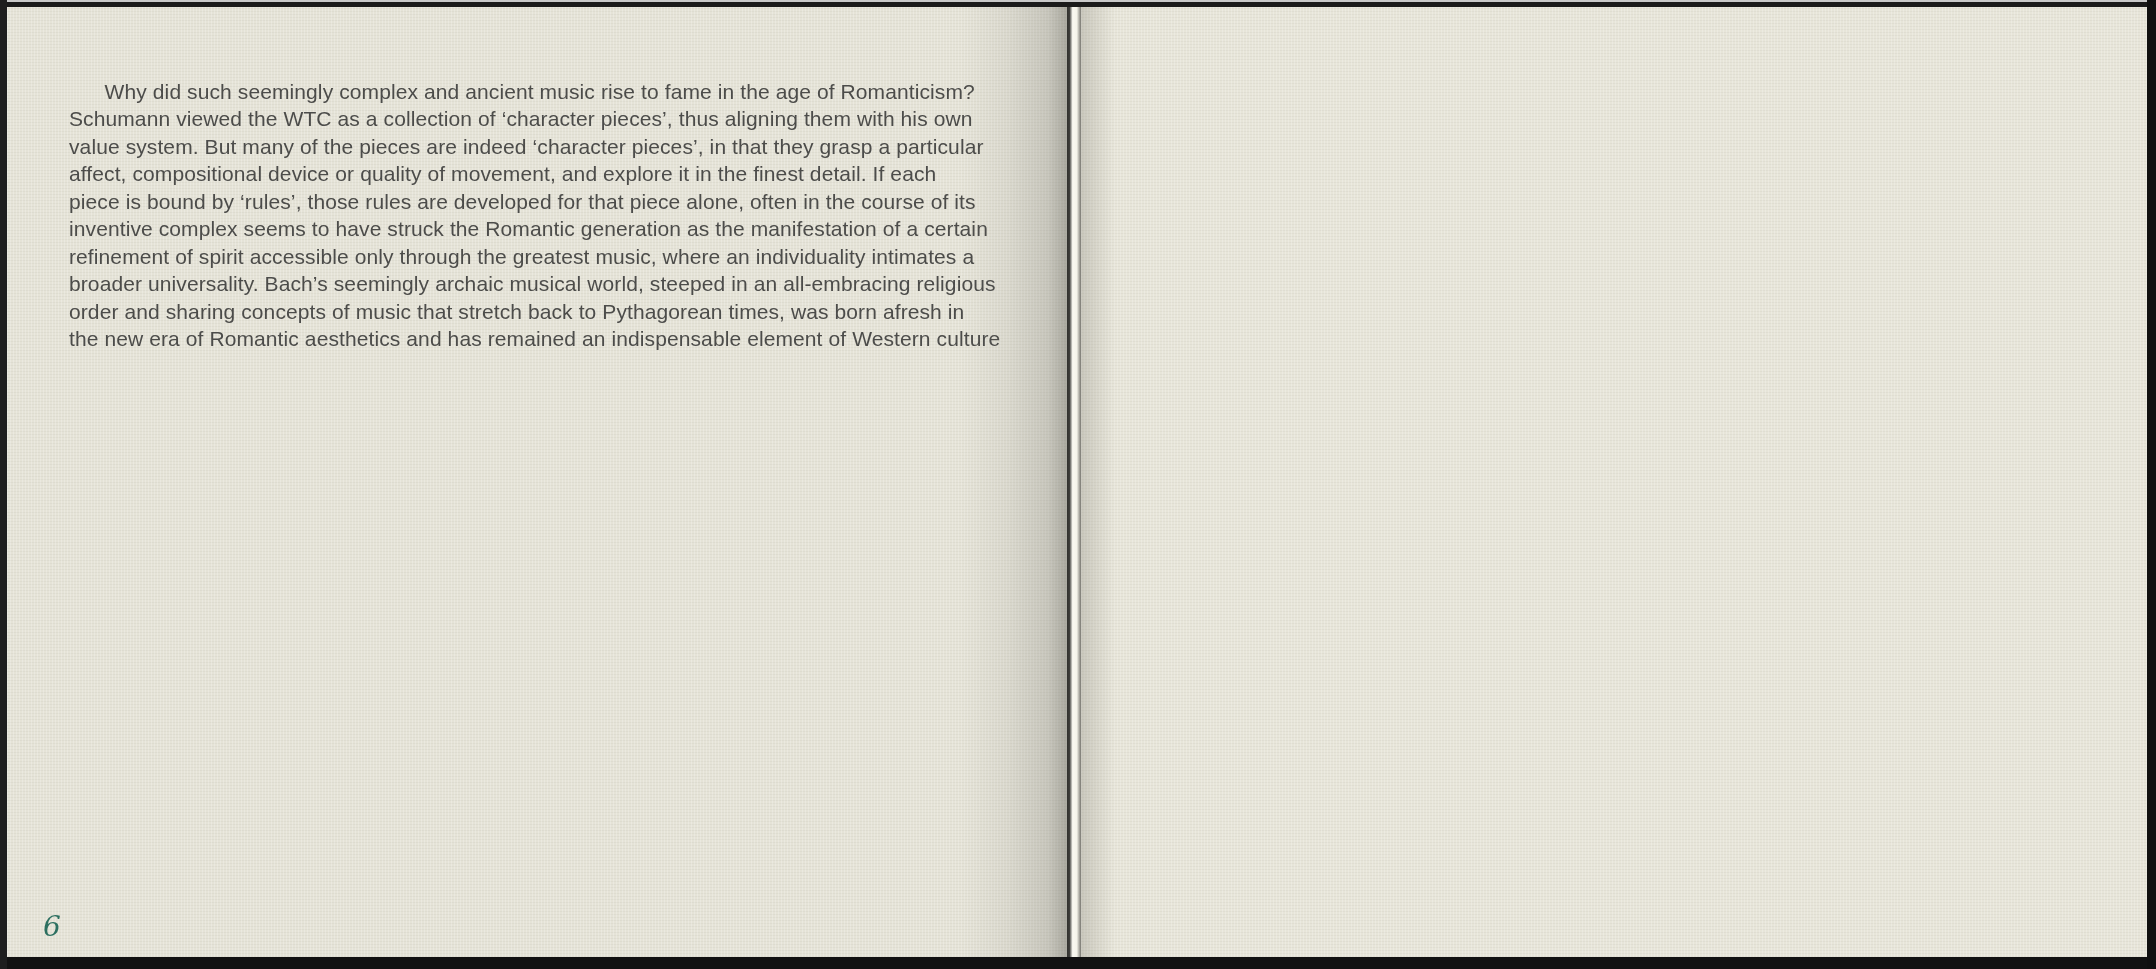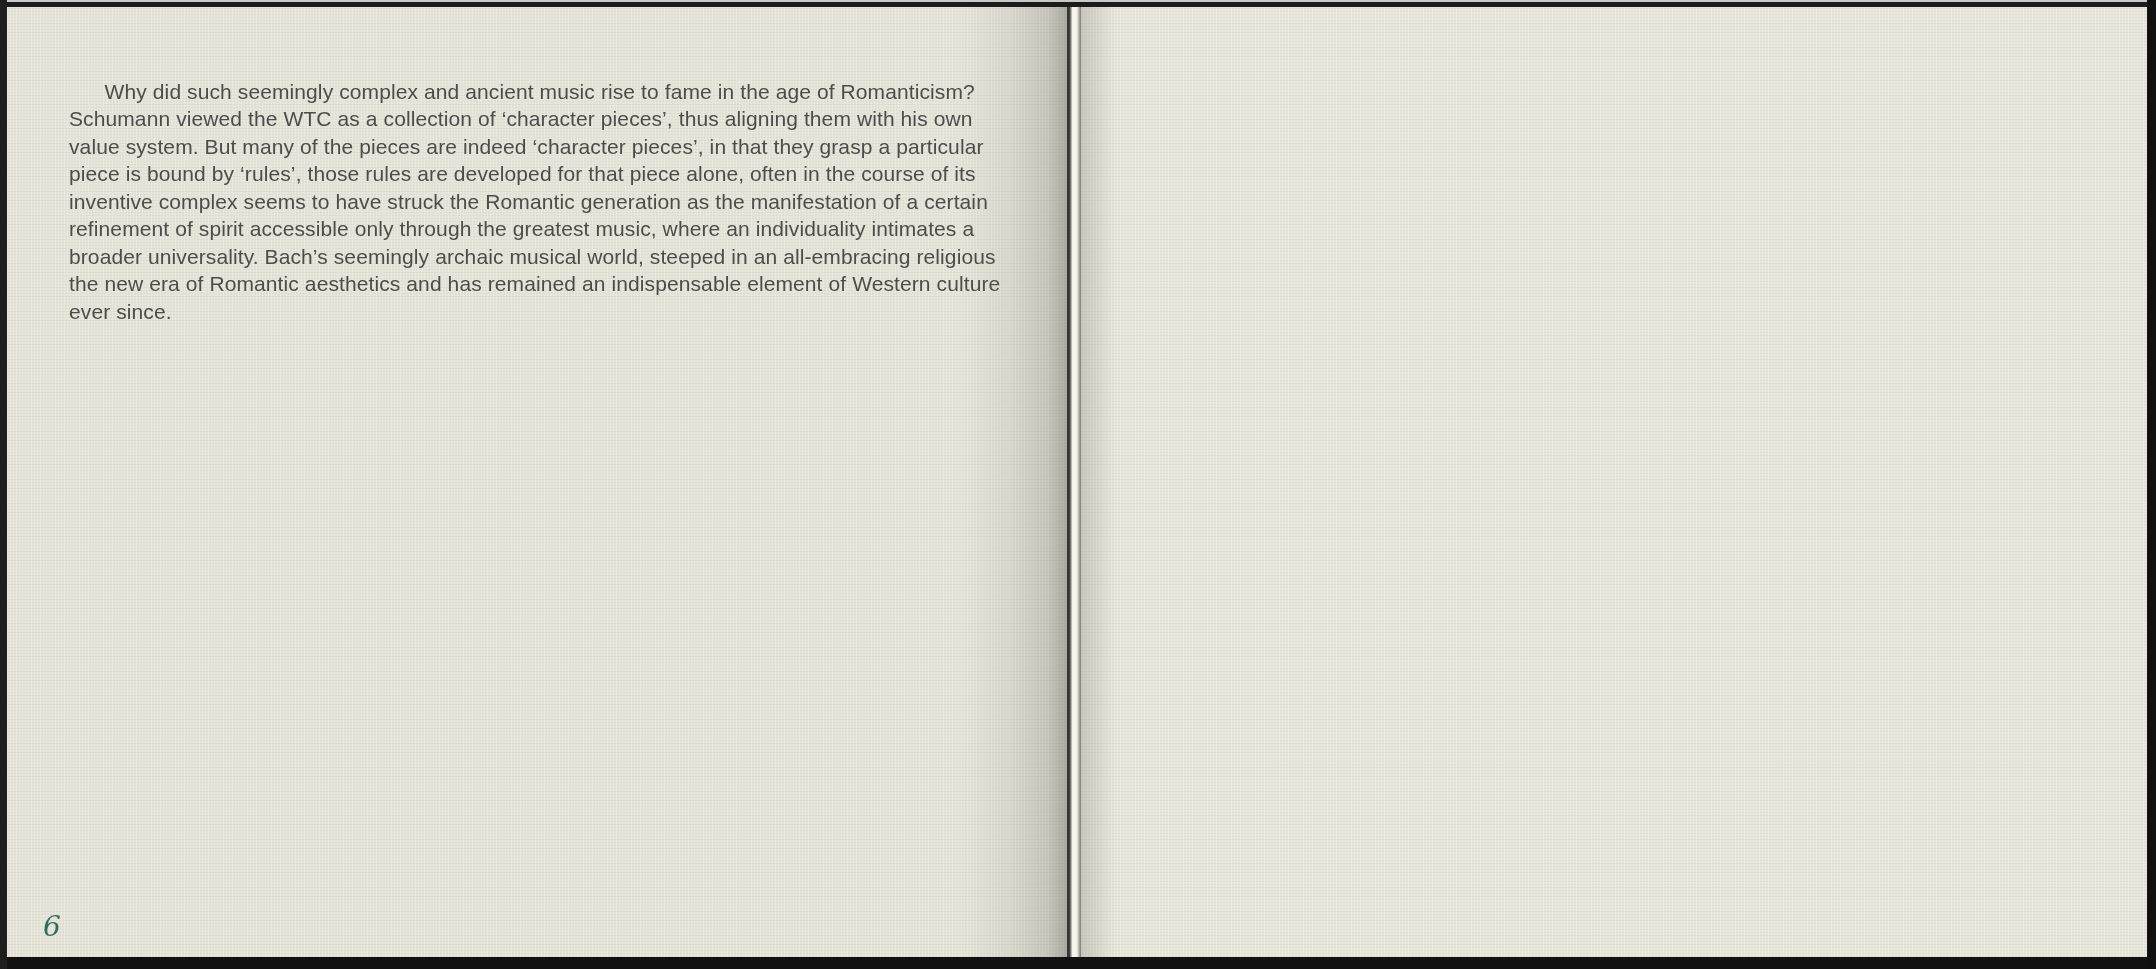--- a/index.html
+++ b/index.html
@@ -62,26 +62,27 @@
 </head>
 <body>
 
 <div class="spread">
 
   <div class="page page-left">
     <div class="body-text left-paragraph">
         <div class="tline"><span>      Why did such seemingly complex and ancient music rise to fame in the age of Romanticism?</span></div>
         <div class="tline"><span>Schumann viewed the WTC as a collection of ‘character pieces’, thus aligning them with his own</span></div>
         <div class="tline"><span>value system. But many of the pieces are indeed ‘character pieces’, in that they grasp a particular</span></div>
+        <div class="tline"><span>affect, compositional device or quality of movement, and explore it in the finest detail. If each</span></div>
         <div class="tline"><span>piece is bound by ‘rules’, those rules are developed for that piece alone, often in the course of its</span></div>
         <div class="tline"><span>inventive complex seems to have struck the Romantic generation as the manifestation of a certain</span></div>
         <div class="tline"><span>refinement of spirit accessible only through the greatest music, where an individuality intimates a</span></div>
         <div class="tline"><span>broader universality. Bach’s seemingly archaic musical world, steeped in an all-embracing religious</span></div>
+        <div class="tline"><span>order and sharing concepts of music that stretch back to Pythagorean times, was born afresh in</span></div>
         <div class="tline"><span>the new era of Romantic aesthetics and has remained an indispensable element of Western culture</span></div>
-        <div class="tline"><span>ever since.</span></div>
       </div>
     <div class="page-number page-number-left">6</div>
   </div>
 
   <div class="page page-right">
     
     
     
     
   </div>

